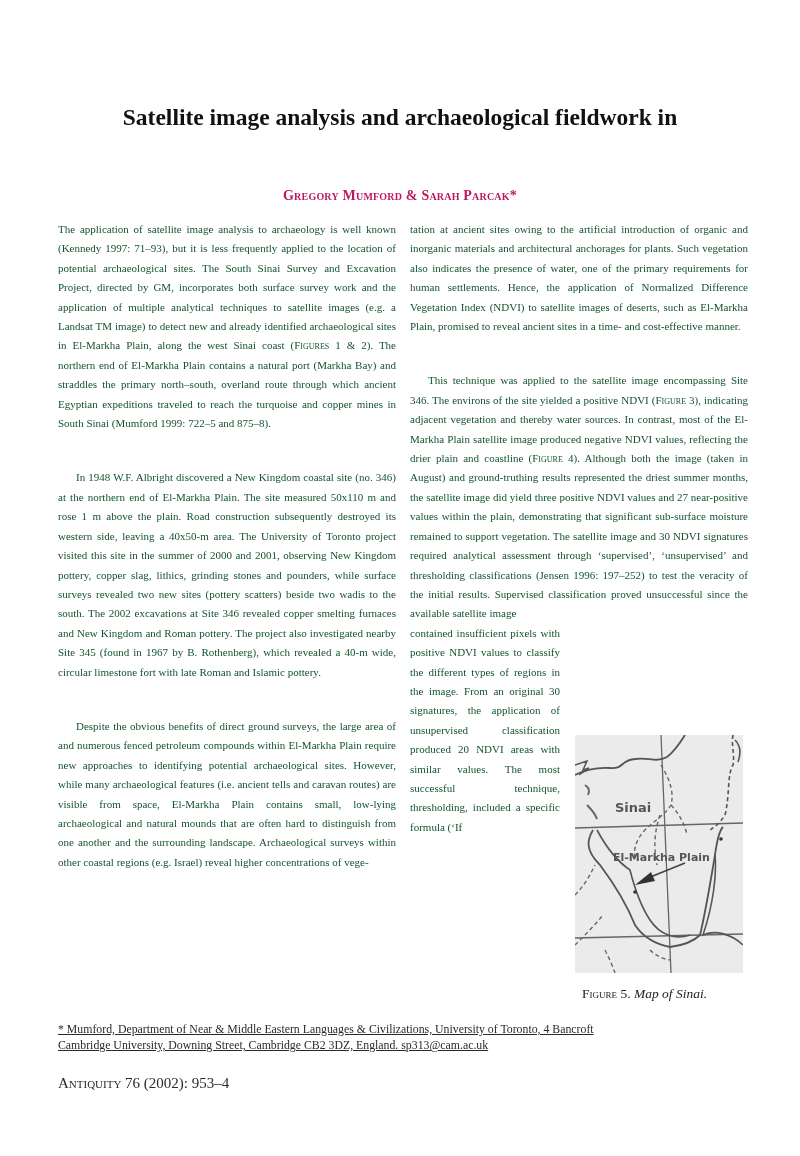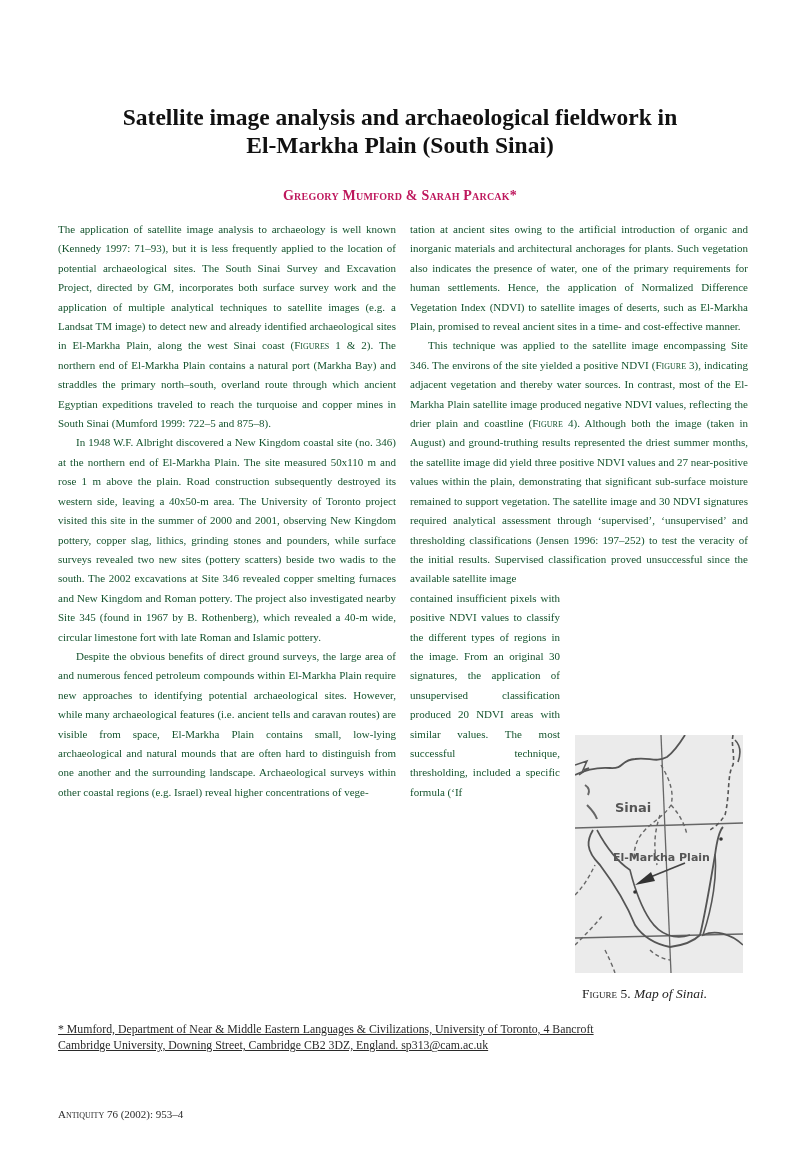--- a/index.html
+++ b/index.html
@@ -5,42 +5,41 @@
   html, body { margin: 0; padding: 0; background: #ffffff; }
   body { width: 800px; height: 1156px; position: relative; overflow: hidden;
          font-family: "DejaVu Serif", "Liberation Serif", serif; color: #1a1a1a; }
   .title { position: absolute; left: 0; width: 800px; top: 103px; text-align: center;
            font-family: "Liberation Serif", serif; font-weight: bold; font-size: 23.5px; line-height: 28px; color: #111; }
   .authors { position: absolute; left: 0; width: 800px; top: 188px; text-align: center;
              font-family: "Liberation Serif", serif; font-weight: bold; font-size: 14px; letter-spacing: 0.2px; font-variant: small-caps; color: #be185d; }
   .col { position: absolute; top: 220px; width: 338px; font-family: "Liberation Serif", serif;
          font-size: 11px; line-height: 19.4px; color: #14532d; }
   .col p { margin: 0; text-align: justify; text-justify: inter-word; hyphens: manual; }
-  .col p.indent { text-indent: 18px; }
+  .col p.indent { text-indent: 18px; margin-top: 35px; }
   .col-left { left: 58px; }
   .col-right { left: 410px; }
   .sc { font-variant: small-caps; }
   .wrap-text { width: 150px; text-align: justify; }
   .figure { position: absolute; left: 575px; top: 735px; width: 136px; height: 238px;
             background: #ececec; }
   .figure svg { display:block; }
   .caption { position: absolute; left: 582px; top: 986px; font-family: "Liberation Serif", serif; font-size: 13.5px; color: #222; white-space: nowrap; }
   .caption i { font-style: italic; }
   .footnote { position: absolute; left: 58px; top: 1021px; width: 690px; font-family: "Liberation Serif", serif;
               font-size: 11.8px; line-height: 16px; color: #2a2a2a; text-decoration: underline; }
   .footnote .line { white-space: nowrap; }
   .journal { position: absolute; left: 58px; top: 1075px; font-family: "Liberation Serif", serif;
-             font-size: 11px; color: #2a2a2a; margin-top: 33px; }
+             font-size: 15px; color: #2a2a2a; }
 </style>
 </head>
 <body>
 
 <div class="title">
   <div>Satellite image analysis and archaeological fieldwork in</div>
-  <div>El-Markha Plain (South Sinai)</div>
 </div>
 
 <div class="authors">Gregory Mumford &amp; Sarah Parcak*</div>
 
 <div class="col col-left">
   <p><span>The application of satellite image analysis to archaeology is well known (Kennedy 1997: 71–93), but it is less frequently applied to the location of potential archaeological sites. The South Sinai Survey and Excavation Project, directed by GM, incorporates both surface survey work and the application of multiple analytical techniques to satellite images (e.g. a Landsat TM image) to detect new and already identified archaeological sites in El-Markha Plain, along the west Sinai coast (</span><span class="sc">Figures</span><span> 1 &amp; 2). The northern end of El-Markha Plain contains a natural port (Markha Bay) and straddles the primary north–south, overland route through which ancient Egyptian expeditions traveled to reach the turquoise and copper mines in South Sinai (Mumford 1999: 722–5 and 875–8).</span></p>
   <p class="indent">In 1948 W.F. Albright discovered a New Kingdom coastal site (no. 346) at the northern end of El-Markha Plain. The site measured 50x110 m and rose 1 m above the plain. Road construction subsequently destroyed its western side, leaving a 40x50-m area. The University of Toronto project visited this site in the summer of 2000 and 2001, observing New Kingdom pottery, copper slag, lithics, grinding stones and pounders, while surface surveys revealed two new sites (pottery scatters) beside two wadis to the south. The 2002 excavations at Site 346 revealed copper smelting furnaces and New Kingdom and Roman pottery. The project also investigated nearby Site 345 (found in 1967 by B. Rothenberg), which revealed a 40-m wide, circular limestone fort with late Roman and Islamic pottery.</p>
   <p class="indent">Despite the obvious benefits of direct ground surveys, the large area of and numerous fenced petroleum compounds within El-Markha Plain require new approaches to identifying potential archaeological sites. However, while many archaeological features (i.e. ancient tells and caravan routes) are visible from space, El-Markha Plain contains small, low-lying archaeological and natural mounds that are often hard to distinguish from one another and the surrounding landscape. Archaeological surveys within other coastal regions (e.g. Israel) reveal higher concentrations of vege-</p>
 </div>
 

